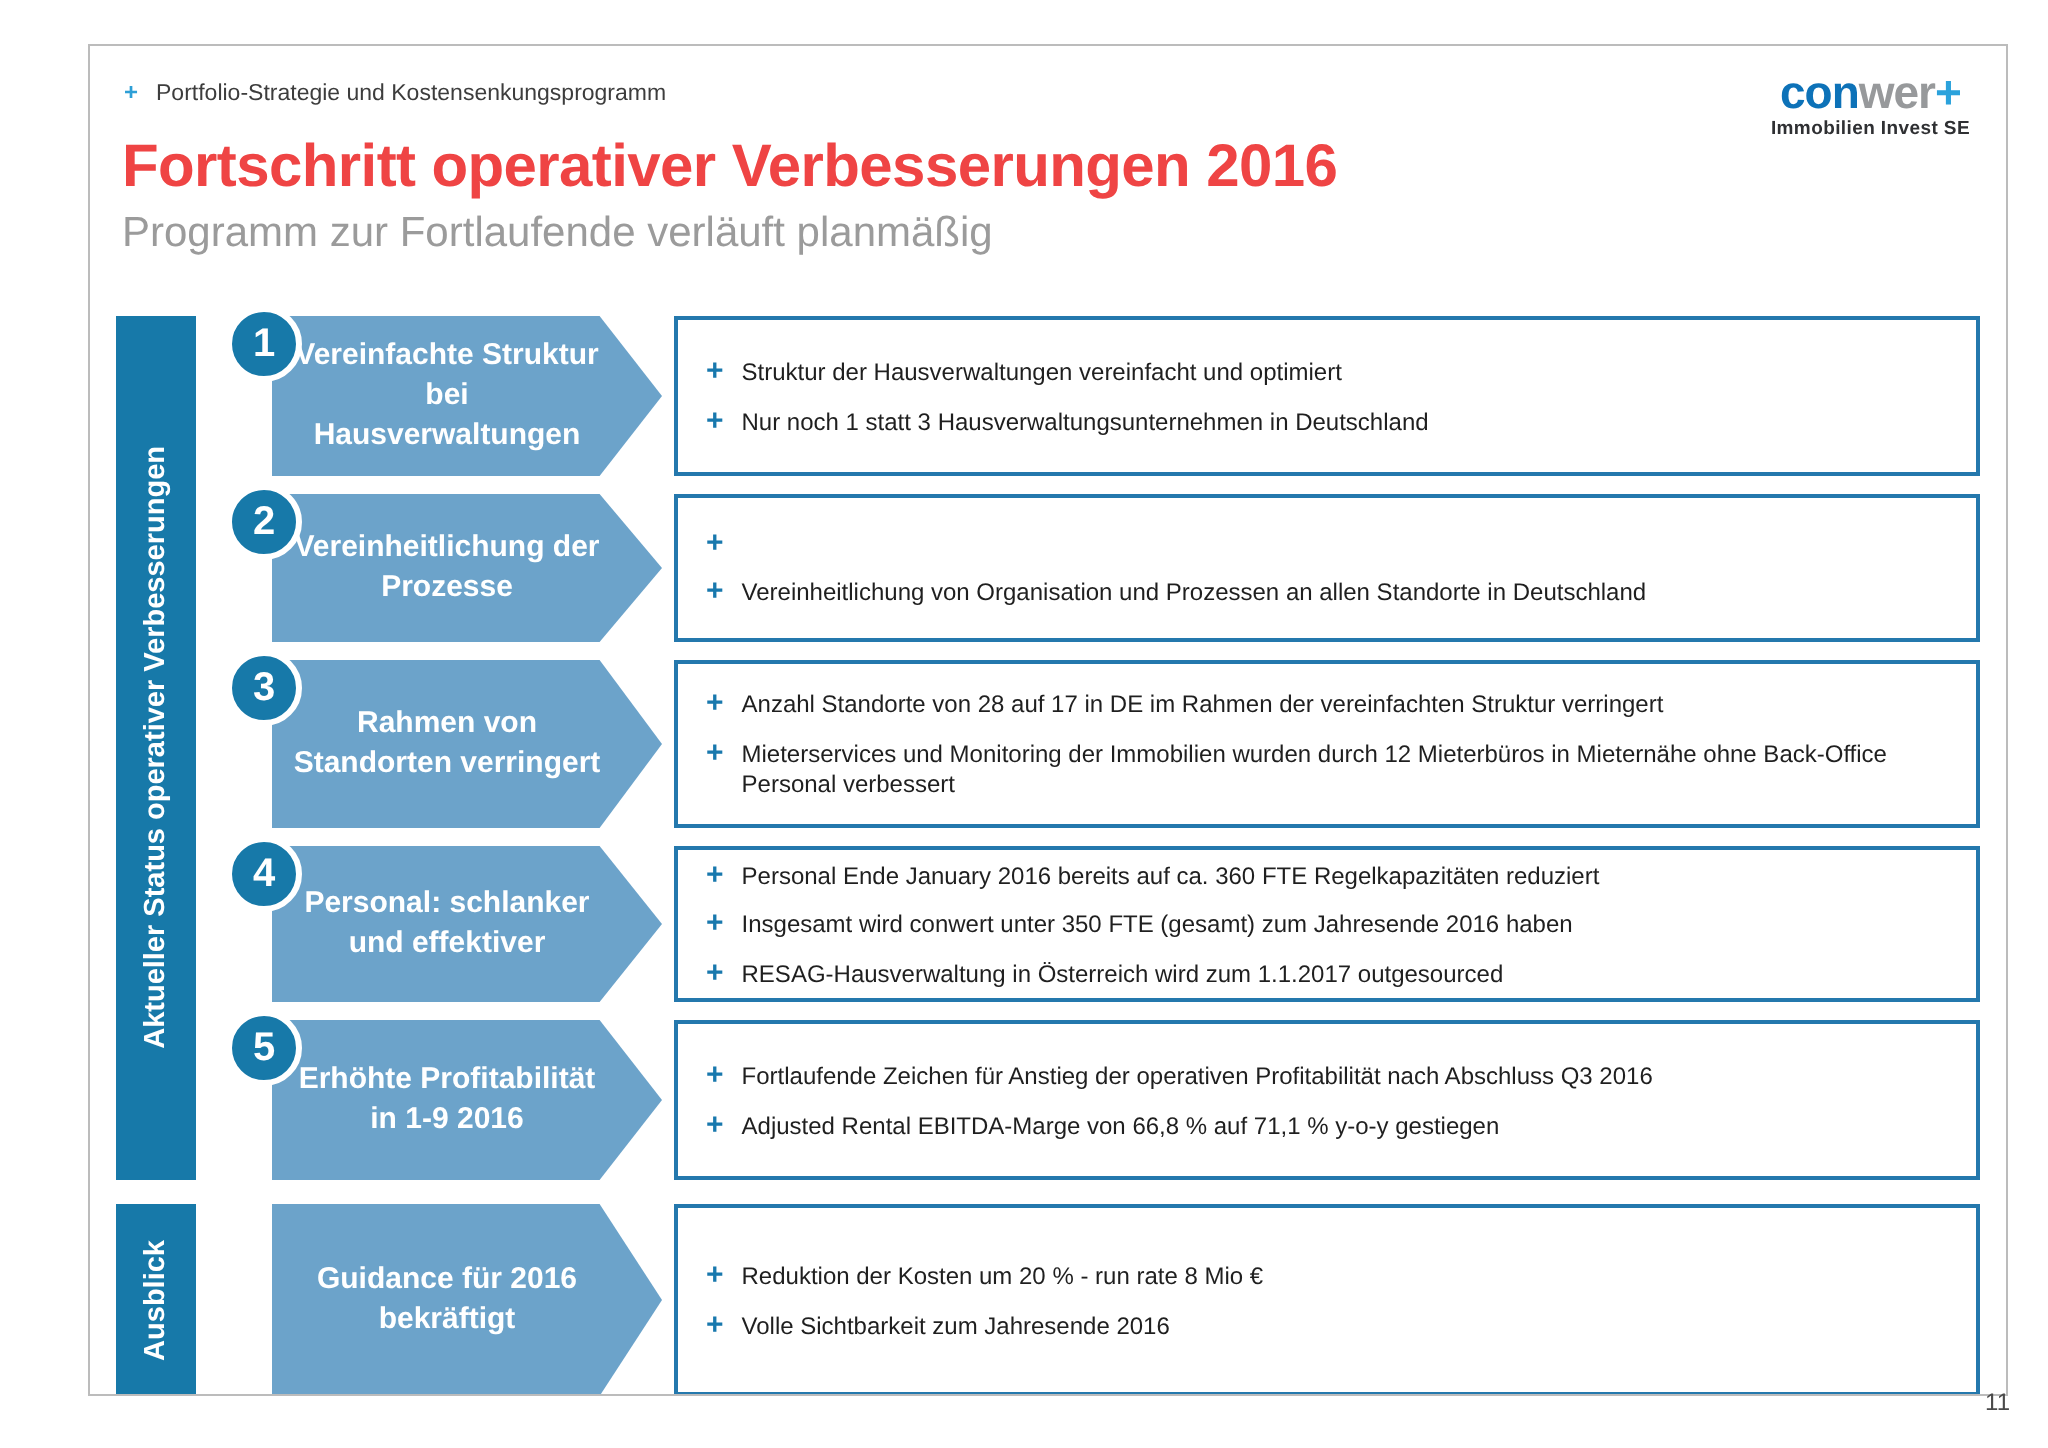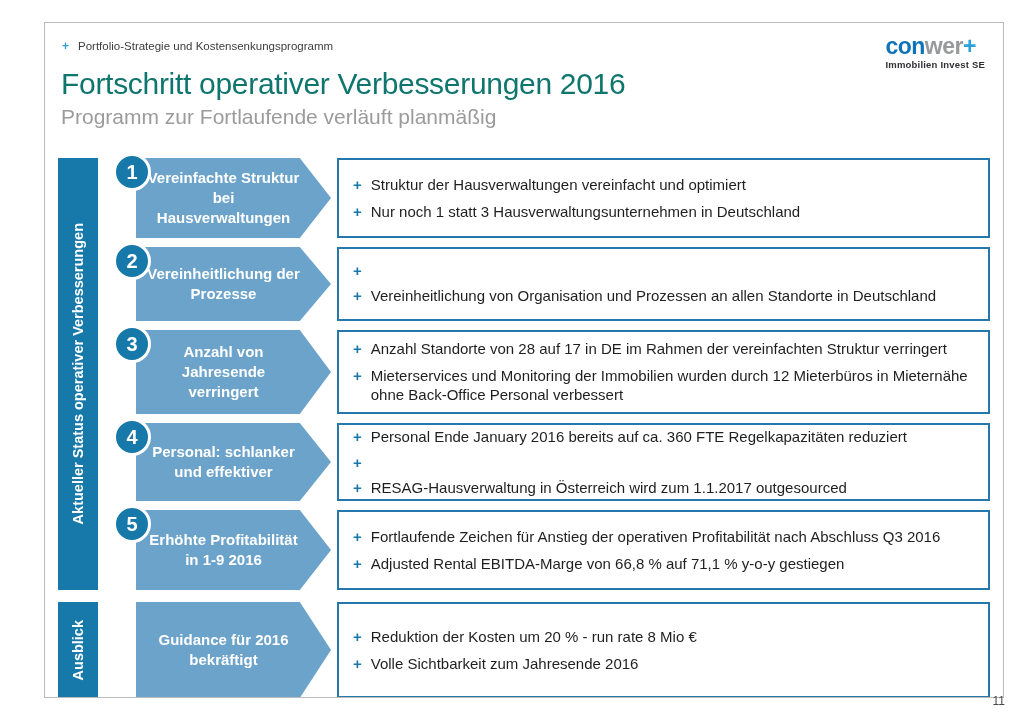--- a/index.html
+++ b/index.html
@@ -24,34 +24,34 @@
   
   .breadcrumb {
     position: absolute; left: 17px; top: 16px;
     display: flex; align-items: baseline; gap: 9px;
     font-size: 11.5px; color: #3d3d3d;
   }
   .breadcrumb .bc-plus { color: #2d9fd6; font-weight: bold; font-size: 12px; }
 
   .logo {
     position: absolute; right: 18px; top: 12px;
-    text-align: left; line-height: 1;
+    text-align: center; line-height: 1;
   }
   .logo .logo-word { font-size: 23px; font-weight: bold; letter-spacing: -0.5px; }
   .logo .logo-con { color: #0d72b8; }
   .logo .logo-wer { color: #97999b; }
   .logo .logo-plus { color: #2ba2dc; }
   .logo .logo-tagline {
     font-size: 9.5px; font-weight: bold; color: #2f3033;
     margin-top: 2px; letter-spacing: 0.2px;
   }
 
   .title {
     position: absolute; left: 16px; top: 44px;
-    font-size: 30px; font-weight: 400; color: #0f766e;
+    font-size: 30px; font-weight: 700; color: #ef4444;
     letter-spacing: -0.3px;
   }
   .subtitle {
     position: absolute; left: 16px; top: 82px;
     font-size: 21px; font-weight: 400; color: #9b9b9b;
   }
 
   
   .content {
     position: absolute; left: 13px; top: 135px; right: 13px;
@@ -98,21 +98,21 @@
     border: 2px solid #2478ad;
     background: #fff;
     display: flex; flex-direction: column; justify-content: center;
     row-gap: 7px;
     padding: 7px 14px;
   }
   .bullet { display: flex; gap: 9px; align-items: baseline; }
   .bullet .bullet-plus {
     color: #1878ad; font-weight: bold; font-size: 15px; flex: 0 0 auto;
   }
-  .bullet .bullet-text { font-size: 15px; line-height: 1.3; color: #1f1f1f; }
+  .bullet .bullet-text { font-size: 12px; line-height: 1.3; color: #1f1f1f; }
 
   .page-number {
     position: absolute; right: 19px; bottom: 16px;
     font-size: 12px; color: #4a4a4a;
   }
 </style>
 </head>
 <body>
 
 <div class="canvas">
@@ -170,21 +170,21 @@
               <div class="bullet">
                 <span class="bullet-plus">+</span>
                 <span class="bullet-text">Vereinheitlichung von Organisation und Prozessen an allen Standorte in Deutschland</span>
               </div>
             </div>
           </div>
 
           <div class="row" style="height:84px">
             <div class="arrow-wrap">
               <div class="num-circle">3</div>
-              <div class="arrow">Anzahl von Jahresende verringert</div>
+              <div class="arrow">Rahmen von Standorten verringert</div>
             </div>
             <div class="info-box">
               <div class="bullet">
                 <span class="bullet-plus">+</span>
                 <span class="bullet-text">Anzahl Standorte von 28 auf 17 in DE im Rahmen der vereinfachten Struktur verringert</span>
               </div>
               <div class="bullet">
                 <span class="bullet-plus">+</span>
                 <span class="bullet-text">Mieterservices und Monitoring der Immobilien wurden durch 12 Mieterbüros in Mieternähe ohne Back-Office Personal verbessert</span>
               </div>
@@ -196,20 +196,21 @@
               <div class="num-circle">4</div>
               <div class="arrow">Personal: schlanker und effektiver</div>
             </div>
             <div class="info-box">
               <div class="bullet">
                 <span class="bullet-plus">+</span>
                 <span class="bullet-text">Personal Ende January 2016 bereits auf ca. 360 FTE Regelkapazitäten reduziert</span>
               </div>
               <div class="bullet">
                 <span class="bullet-plus">+</span>
+                <span class="bullet-text">Insgesamt wird conwert unter 350 FTE (gesamt) zum Jahresende 2016 haben</span>
               </div>
               <div class="bullet">
                 <span class="bullet-plus">+</span>
                 <span class="bullet-text">RESAG-Hausverwaltung in Österreich wird zum 1.1.2017 outgesourced</span>
               </div>
             </div>
           </div>
 
           <div class="row" style="height:80px">
             <div class="arrow-wrap">

